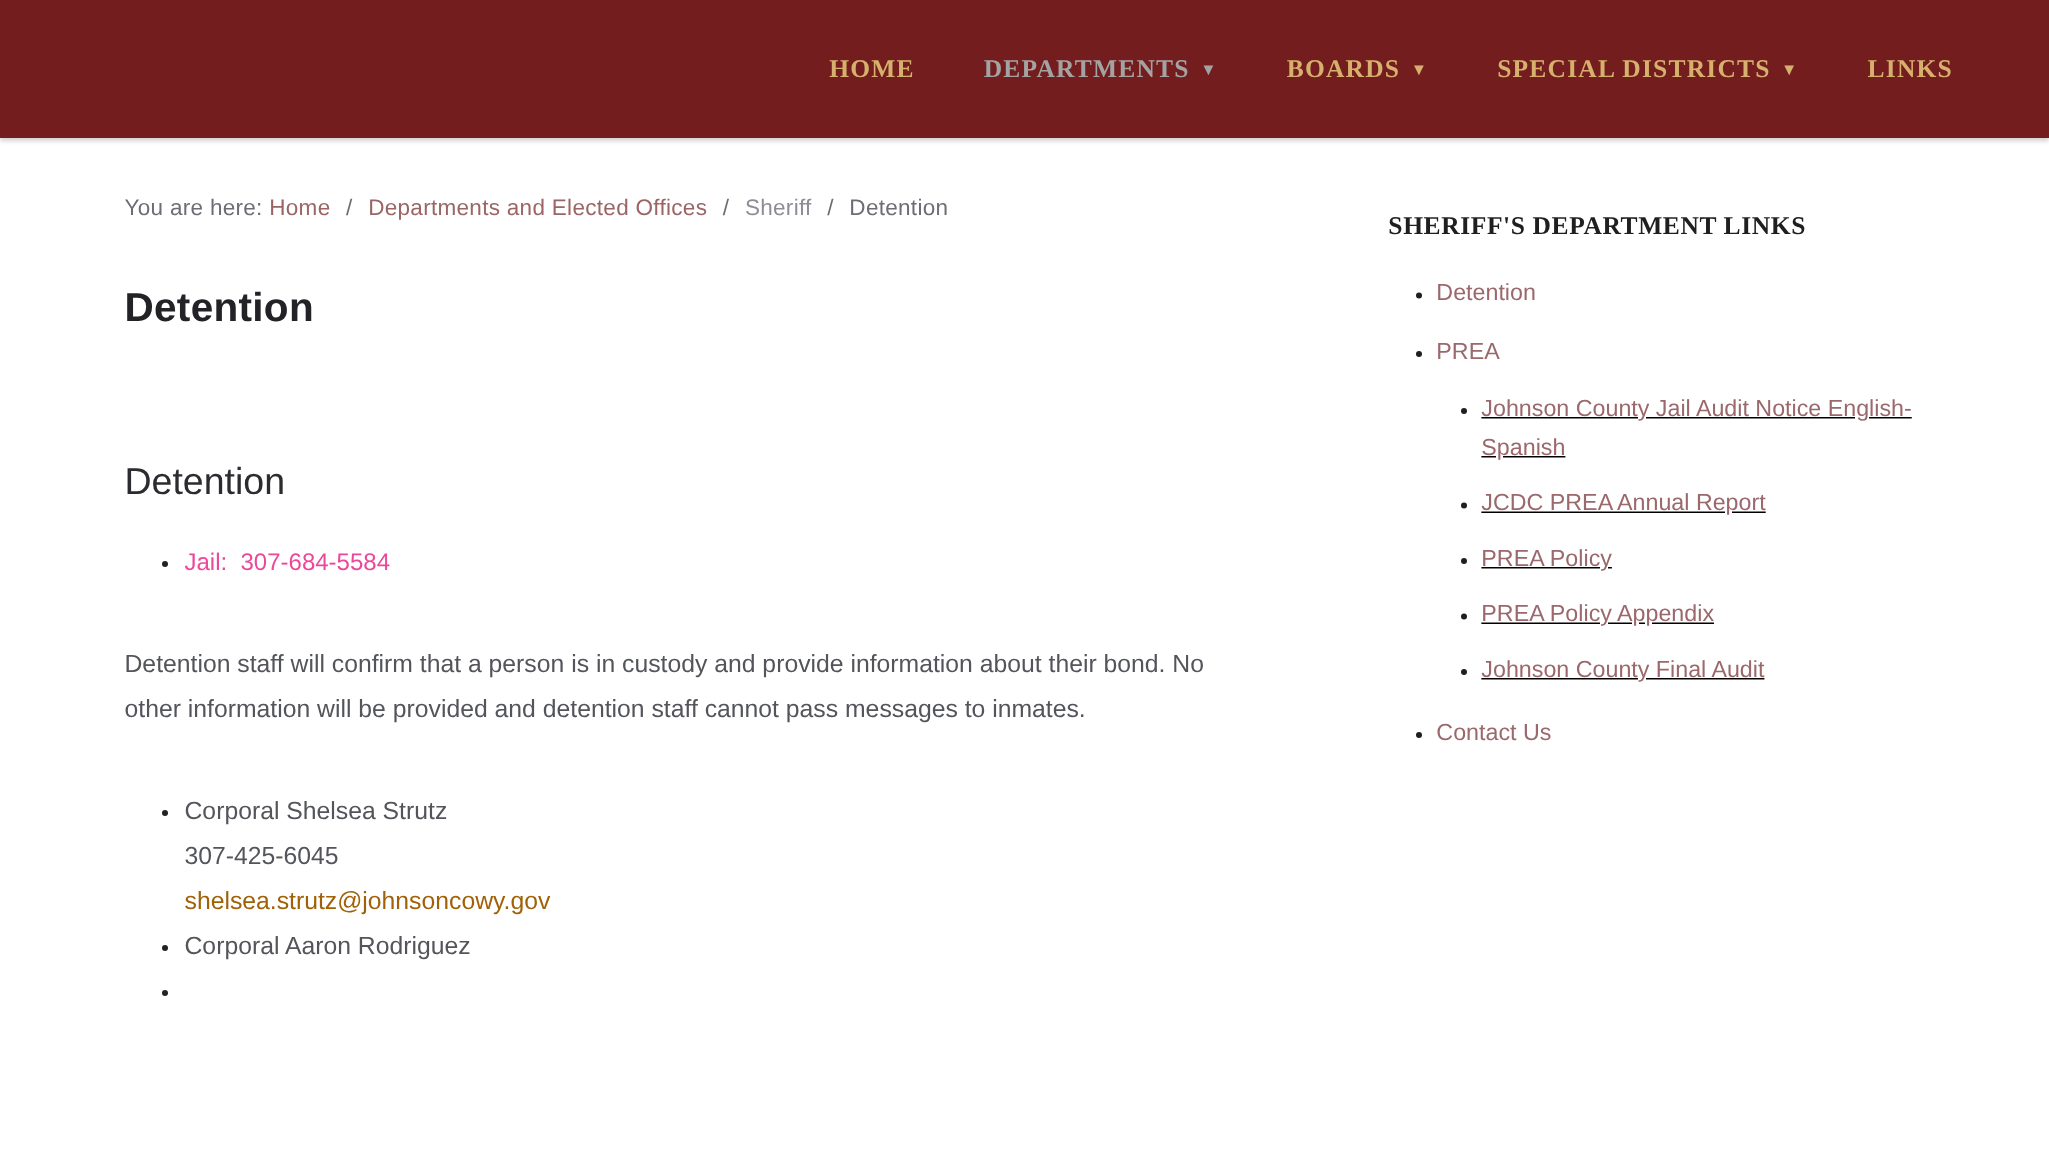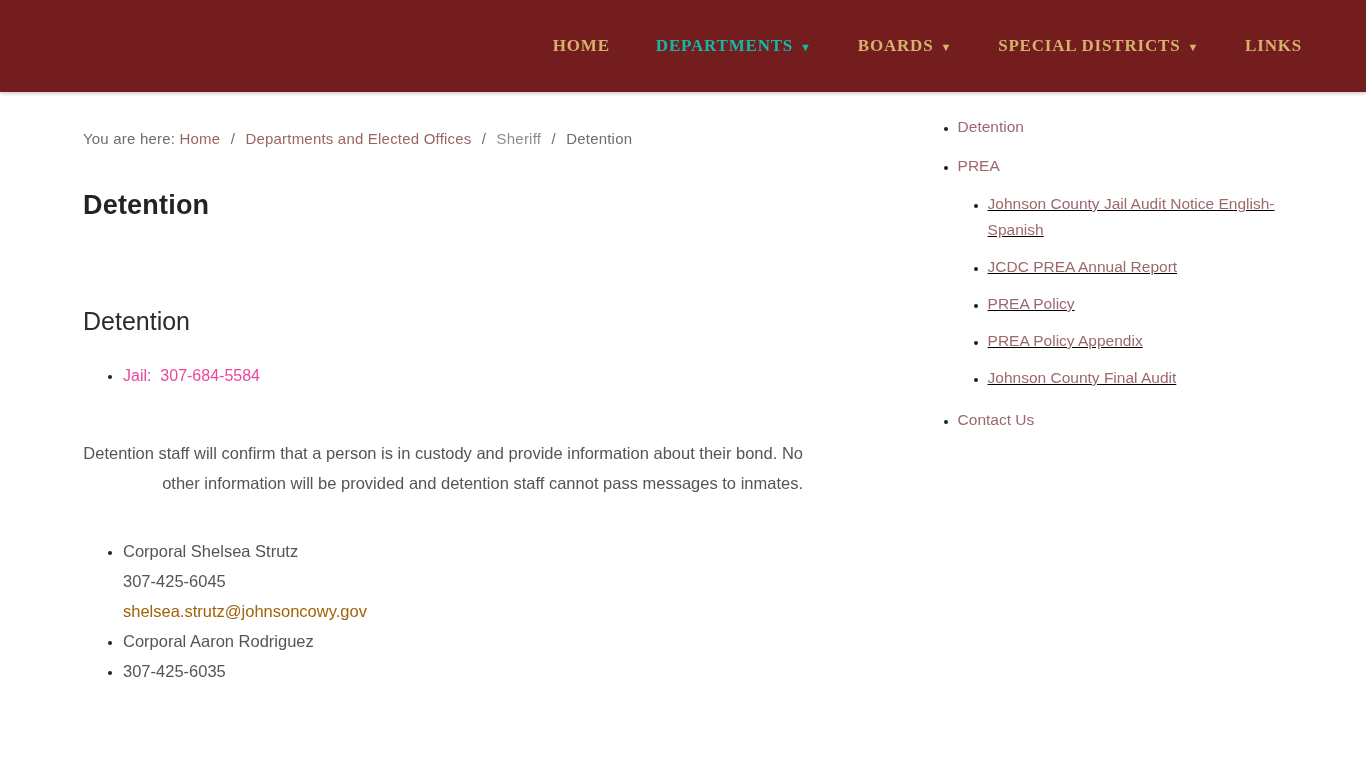--- a/index.html
+++ b/index.html
@@ -25,21 +25,21 @@
     font-size: 17px;
     letter-spacing: 0.8px;
     color: var(--nav-gold, #d5b16d);
     text-decoration: none;
     display: flex;
     align-items: center;
     gap: 7px;
     cursor: pointer;
     white-space: nowrap;
   }
-  .nav-item.active { color: #14b8a6; }
+  .nav-item.active { color: #a3a3a3; }
   .nav-caret { font-size: 11px; line-height: 1; position: relative; top: 1px; }
 
   
   .page {
     width: 1200px;
     margin: 0 auto;
     display: flex;
     gap: 88px;
   }
   .main-col { width: 760px; }
@@ -75,26 +75,25 @@
   .jail-list { margin-top: 28px; padding-left: 40px; list-style: disc; }
   .jail-list li {
     font-size: 16px;
     color: #ec4899;
     line-height: 24px;
     white-space: pre-wrap;
   }
   .jail-list li::marker, .staff-list li::marker { color: #232327; font-size: 13px; }
 
   .intro-paragraph {
-    margin-top: 50px;
+    margin-top: 40px;
     font-size: 16.5px;
     color: #54555b;
     line-height: 30px;
     max-width: 720px;
-    text-align: right;
   }
 
   .staff-list { margin-top: 38px; padding-left: 40px; list-style: disc; }
   .staff-list li { font-size: 16.5px; color: #54555b; line-height: 30px; }
   .staff-email { color: #a16207; text-decoration: none; cursor: pointer; display: inline-block; }
 
   
   .side-heading {
     margin-top: 49px;
     font-family: "Liberation Serif", serif;
@@ -172,27 +171,27 @@
     <ul class="staff-list">
       <li>
         <div>Corporal Shelsea Strutz</div>
         <div>307-425-6045</div>
         <a class="staff-email">shelsea.strutz@johnsoncowy.gov</a>
       </li>
       <li>
         <div>Corporal Aaron Rodriguez</div>
       </li>
       <li>
-        <div>307-425-6035</div>
       </li>
     </ul>
 
   </div>
 
   <aside class="side-col">
+    <h3 class="side-heading">SHERIFF'S DEPARTMENT LINKS</h3>
     <ul class="side-list">
       <li>
         <a class="side-link">Detention</a>
       </li>
       <li>
         <a class="side-link">PREA</a>
         <ul class="side-sublist">
           <li>
             <a class="side-link">Johnson County Jail Audit Notice English-Spanish</a>
           </li>

